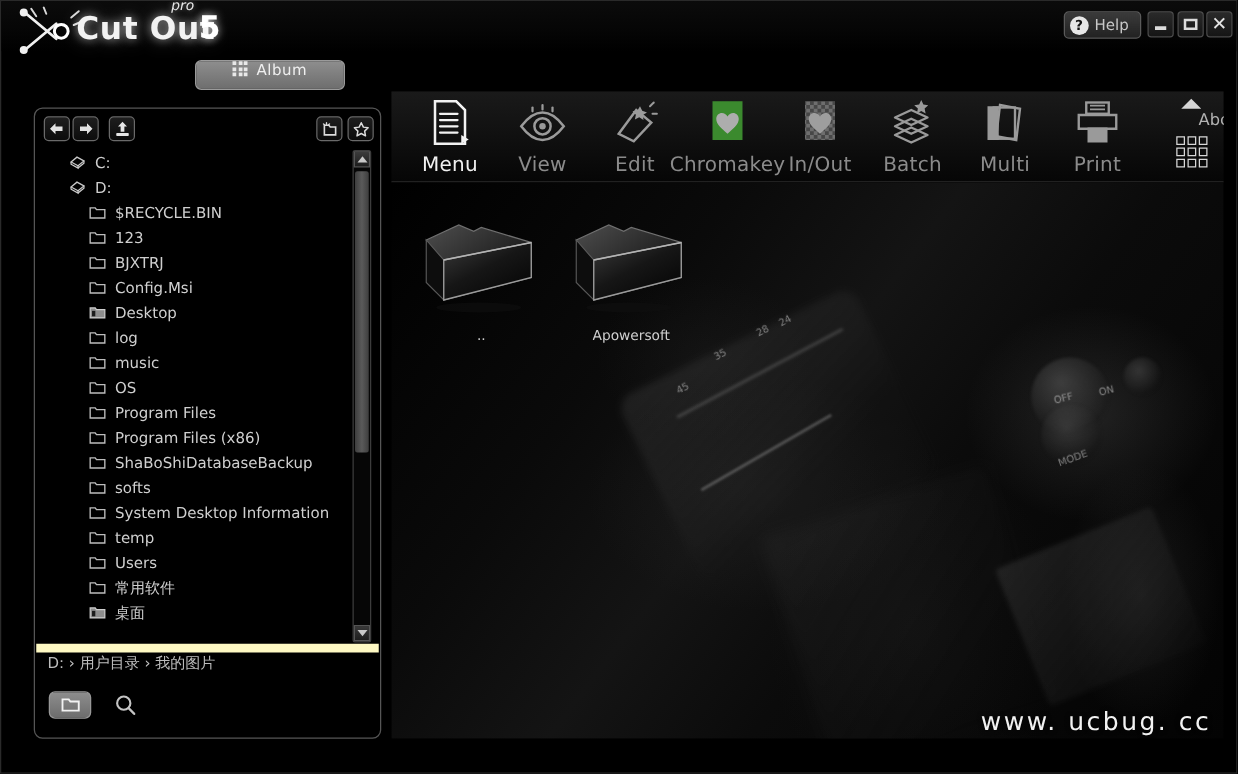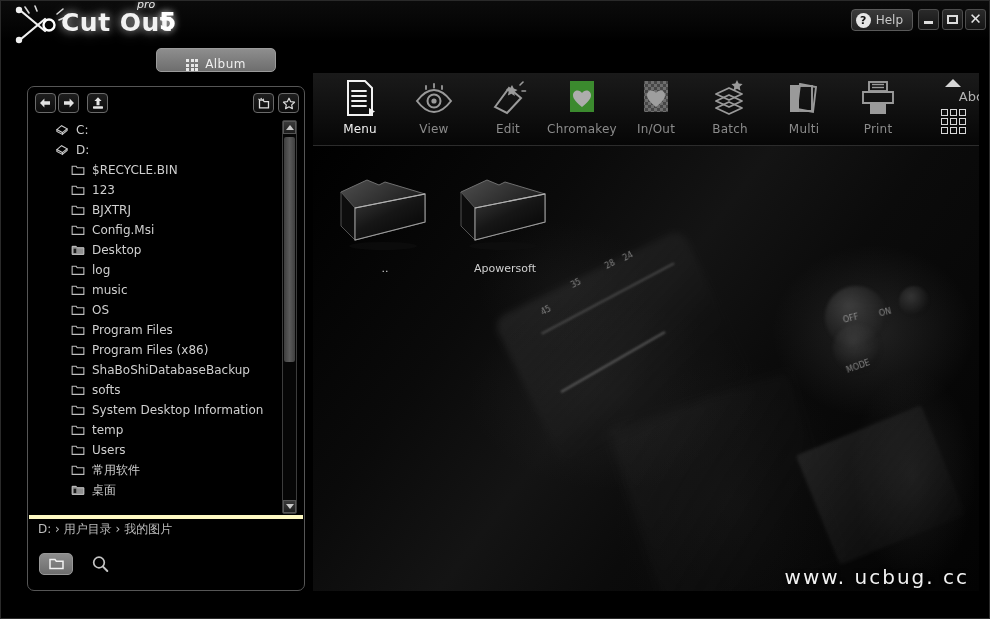--- a/index.html
+++ b/index.html
@@ -44,21 +44,21 @@
     position: absolute; left: 150px; top: 6px;
     font-size: 25px; font-weight: bold; color: #fff;
     text-shadow: 0 0 7px rgba(255,255,255,.6);
   }
 
   #album-btn {
     position: absolute; left: 155px; top: 47px;
     width: 120px; height: 24px; border-radius: 5px;
     background: linear-gradient(180deg,#8e8e8e 0%,#7c7c7c 55%,#6e6e6e 100%);
     border: 1px solid #9b9b9b;
-    display: flex; align-items: flex-end; justify-content: center; gap: 7px;
+    display: flex; align-items: flex-start; justify-content: center; gap: 7px;
     cursor: pointer;
   }
   #album-btn .grid9 { display: grid; grid-template-columns: repeat(3,3px); grid-template-rows: repeat(3,3px); gap: 1.5px; }
   #album-btn .grid9 i { background: #e8e8e8; display: block; width: 3px; height: 3px; }
   #album-label { font-size: 12px; color: #efefef; letter-spacing: .4px; }
 
   #help-btn {
     position: absolute; right: 78px; top: 8px;
     height: 22px; padding: 0 9px 0 4px;
     border-radius: 4px; border: 1px solid #5a5a5a;
@@ -146,21 +146,21 @@
   #sb-thumb {
     position: absolute; left: 1px; top: 16px;
     width: 11px; height: 225px;
     background: linear-gradient(90deg,#3e3e3e,#5a5a5a 50%,#3e3e3e);
     border-radius: 2px; cursor: grab;
   }
 
   #path-bar {
     position: absolute; left: 1px; bottom: 51px;
     width: 274px; height: 24px;
-    border-top: 4px solid #fef9c3;
+    border-top: 7px solid #fef9c3;
     display: flex; align-items: center; padding-left: 9px;
     font-size: 12px; color: #bdbdbd;
   }
   #bottom-bar {
     position: absolute; left: 1px; bottom: 1px;
     width: 274px; height: 50px;
     display: flex; align-items: center; gap: 14px; padding-left: 10px;
   }
   #btn-folderview {
     width: 34px; height: 22px; border-radius: 5px;
@@ -185,21 +185,21 @@
     width: 666px; height: 73px;
     background: linear-gradient(180deg,#1a1a1a 0%,#121212 40%,#060606 100%);
     border-bottom: 1px solid #2c2c2c;
   }
   .tool {
     position: absolute; top: 4px; width: 74px; height: 66px;
     display: flex; flex-direction: column; align-items: center;
     justify-content: flex-start; gap: 3px; cursor: pointer;
   }
   .tool .ticon { height: 42px; display:flex;align-items:center;justify-content:center; }
-  .tool .tlabel { font-size: 12px; color: #8b8b8b; letter-spacing: .2px; }
+  .tool .tlabel { font-size: 16px; color: #8b8b8b; letter-spacing: .2px; }
   .tool.active .tlabel { color: #f0f0f0; }
 
   #right-tools {
     position: absolute; right: 4px; top: 2px;
     width: 44px; height: 70px;
     display: flex; flex-direction: column; align-items: center; gap: 2px;
   }
   #rt-arrow { width:0;height:0;border-left:8px solid transparent;border-right:8px solid transparent;border-bottom:8px solid #d6d6d6; margin-top:4px; cursor:pointer;}
   #rt-abc { font-size: 13px; color: #b2b2b2; cursor: pointer; margin-left: 36px; }
   #rt-grid { display:grid;grid-template-columns:repeat(3,7px);grid-template-rows:repeat(3,7px);gap:2px;margin-top:3px;cursor:pointer;}

